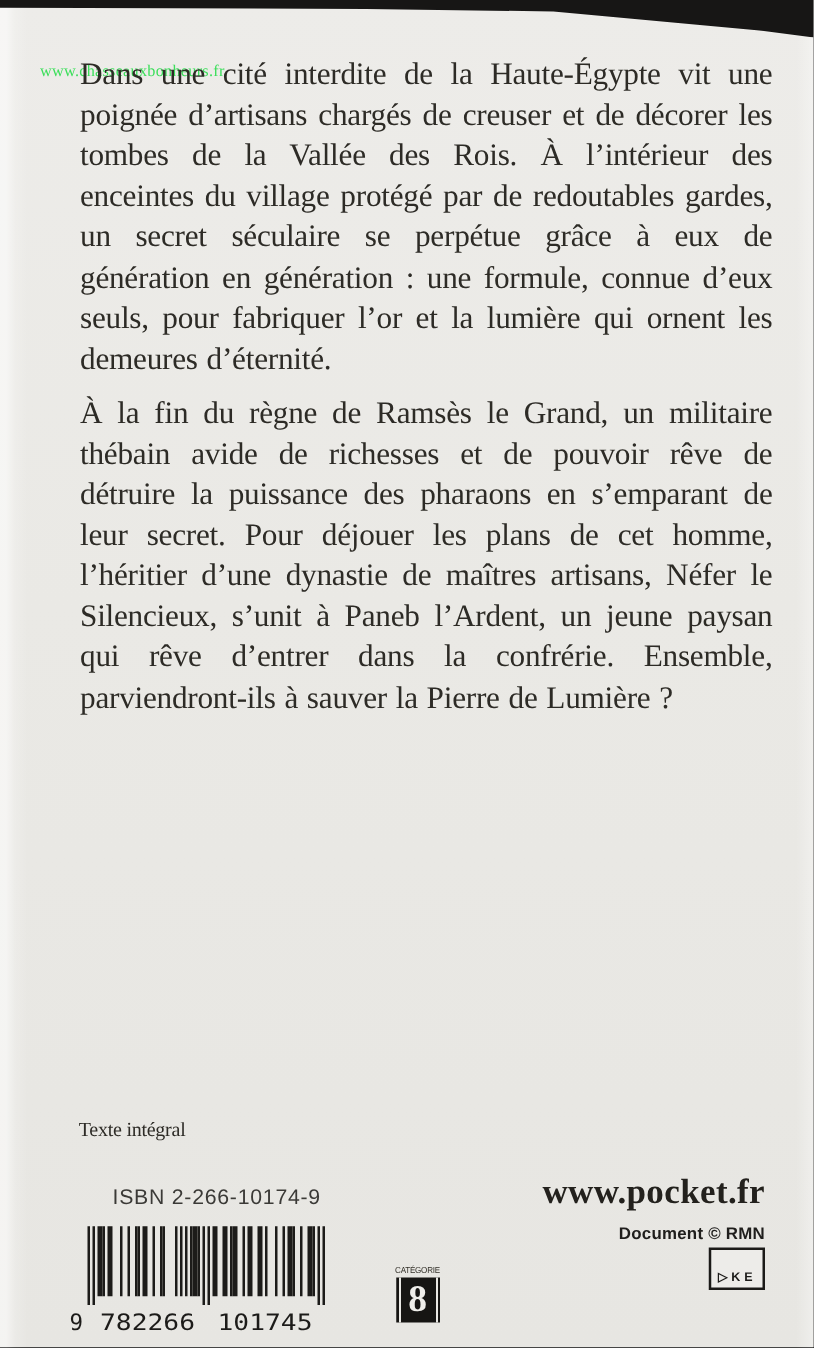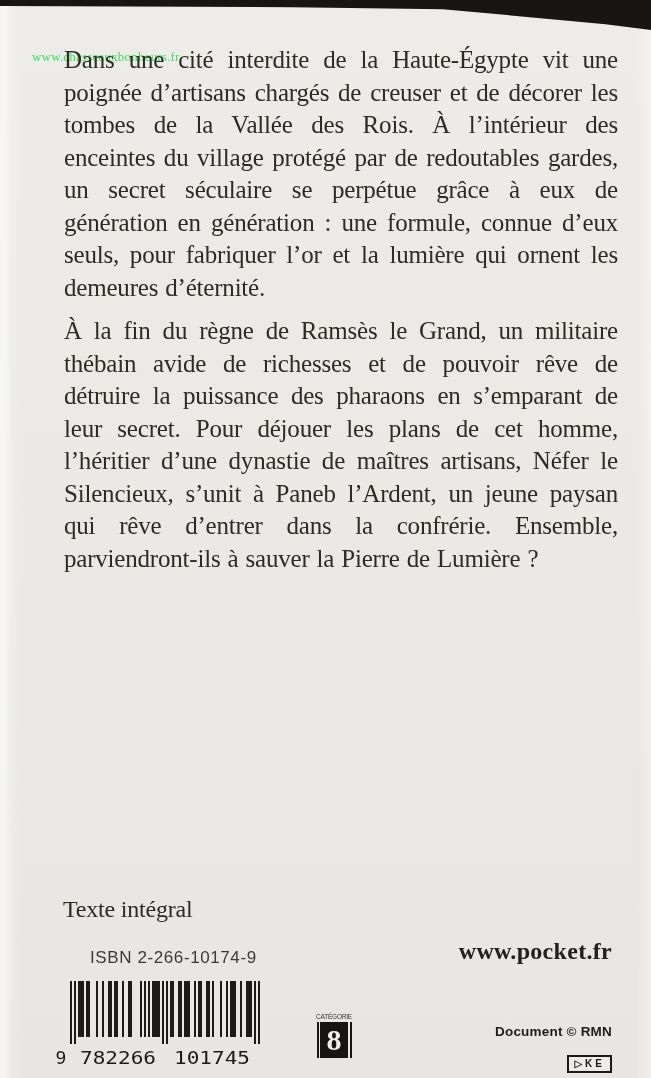--- a/index.html
+++ b/index.html
@@ -27,56 +27,56 @@
     letter-spacing:-.2px;word-spacing:1px;hyphens:auto;
   }
   .synopsis p{margin:0 0 11px 2px;}
   .review{
     position:absolute;left:62px;top:694px;width:556px;
     display:flex;justify-content:space-between;align-items:baseline;
     font-size:21px;color:#2d2b26;
   }
   .texte-integral{
     position:absolute;left:63px;top:896px;
-    font-size:24px;color:#2d2b26;letter-spacing:-.2px;
+    font-size:16px;color:#2d2b26;letter-spacing:-.2px;
   }
   .isbn{
     position:absolute;left:90px;top:948px;
     font-family:"Liberation Sans",sans-serif;font-size:17px;color:#3b3a37;
     letter-spacing:.6px;white-space:nowrap;text-align:right;
   }
   .website{
     position:absolute;right:39px;top:938px;
-    font-size:24px;font-weight:bold;color:#23211d;letter-spacing:.3px;
+    font-size:28px;font-weight:bold;color:#23211d;letter-spacing:.3px;
   }
   .barcode{position:absolute;left:54px;top:980px;width:210px;height:86px;}
   .category{position:absolute;left:312px;top:1013px;width:44px;text-align:center;}
   .cat-label{
     font-family:"Liberation Sans",sans-serif;font-size:7px;color:#333029;
     letter-spacing:-.2px;transform:scaleX(.92);transform-origin:center;
   }
   .cat-box{
     width:35px;height:36px;margin:2px auto 0;background-color:#161513;
     background-image:linear-gradient(90deg,
       rgba(0,0,0,0) 0 2px, #e9e8e4 2px 3.5px, rgba(0,0,0,0) 3.5px calc(100% - 3.5px),
       #e9e8e4 calc(100% - 3.5px) calc(100% - 2px), rgba(0,0,0,0) calc(100% - 2px));
     display:flex;align-items:center;justify-content:center;
   }
   .cat-number{
     font-family:"Liberation Serif",serif;font-weight:bold;
     font-size:30px;color:#efeeea;line-height:1;
   }
-  .credits{position:absolute;right:39px;top:1024px;text-align:right;}
+  .credits{position:absolute;right:39px;top:979px;text-align:right;}
   .credit-line{
     font-family:"Liberation Sans",sans-serif;font-size:13.5px;font-weight:bold;
     color:#1f1e1c;letter-spacing:.2px;
   }
   .dke-box{
-    display:inline-block;margin-top:16px;border:2.5px solid #1b1a18;
-    padding:0px 5px 1px 5px;background:#edece9;
+    display:inline-block;margin-top:4px;border:2.5px solid #1b1a18;
+    padding:16px 5px 1px 5px;background:#edece9;
     font-family:"Liberation Sans",sans-serif;font-size:10px;font-weight:bold;
     color:#1b1a18;letter-spacing:3px;line-height:13px;
   }
 </style>
 </head>
 <body>
 
 <div id="page">
 
   <div class="edge-top"></div>

